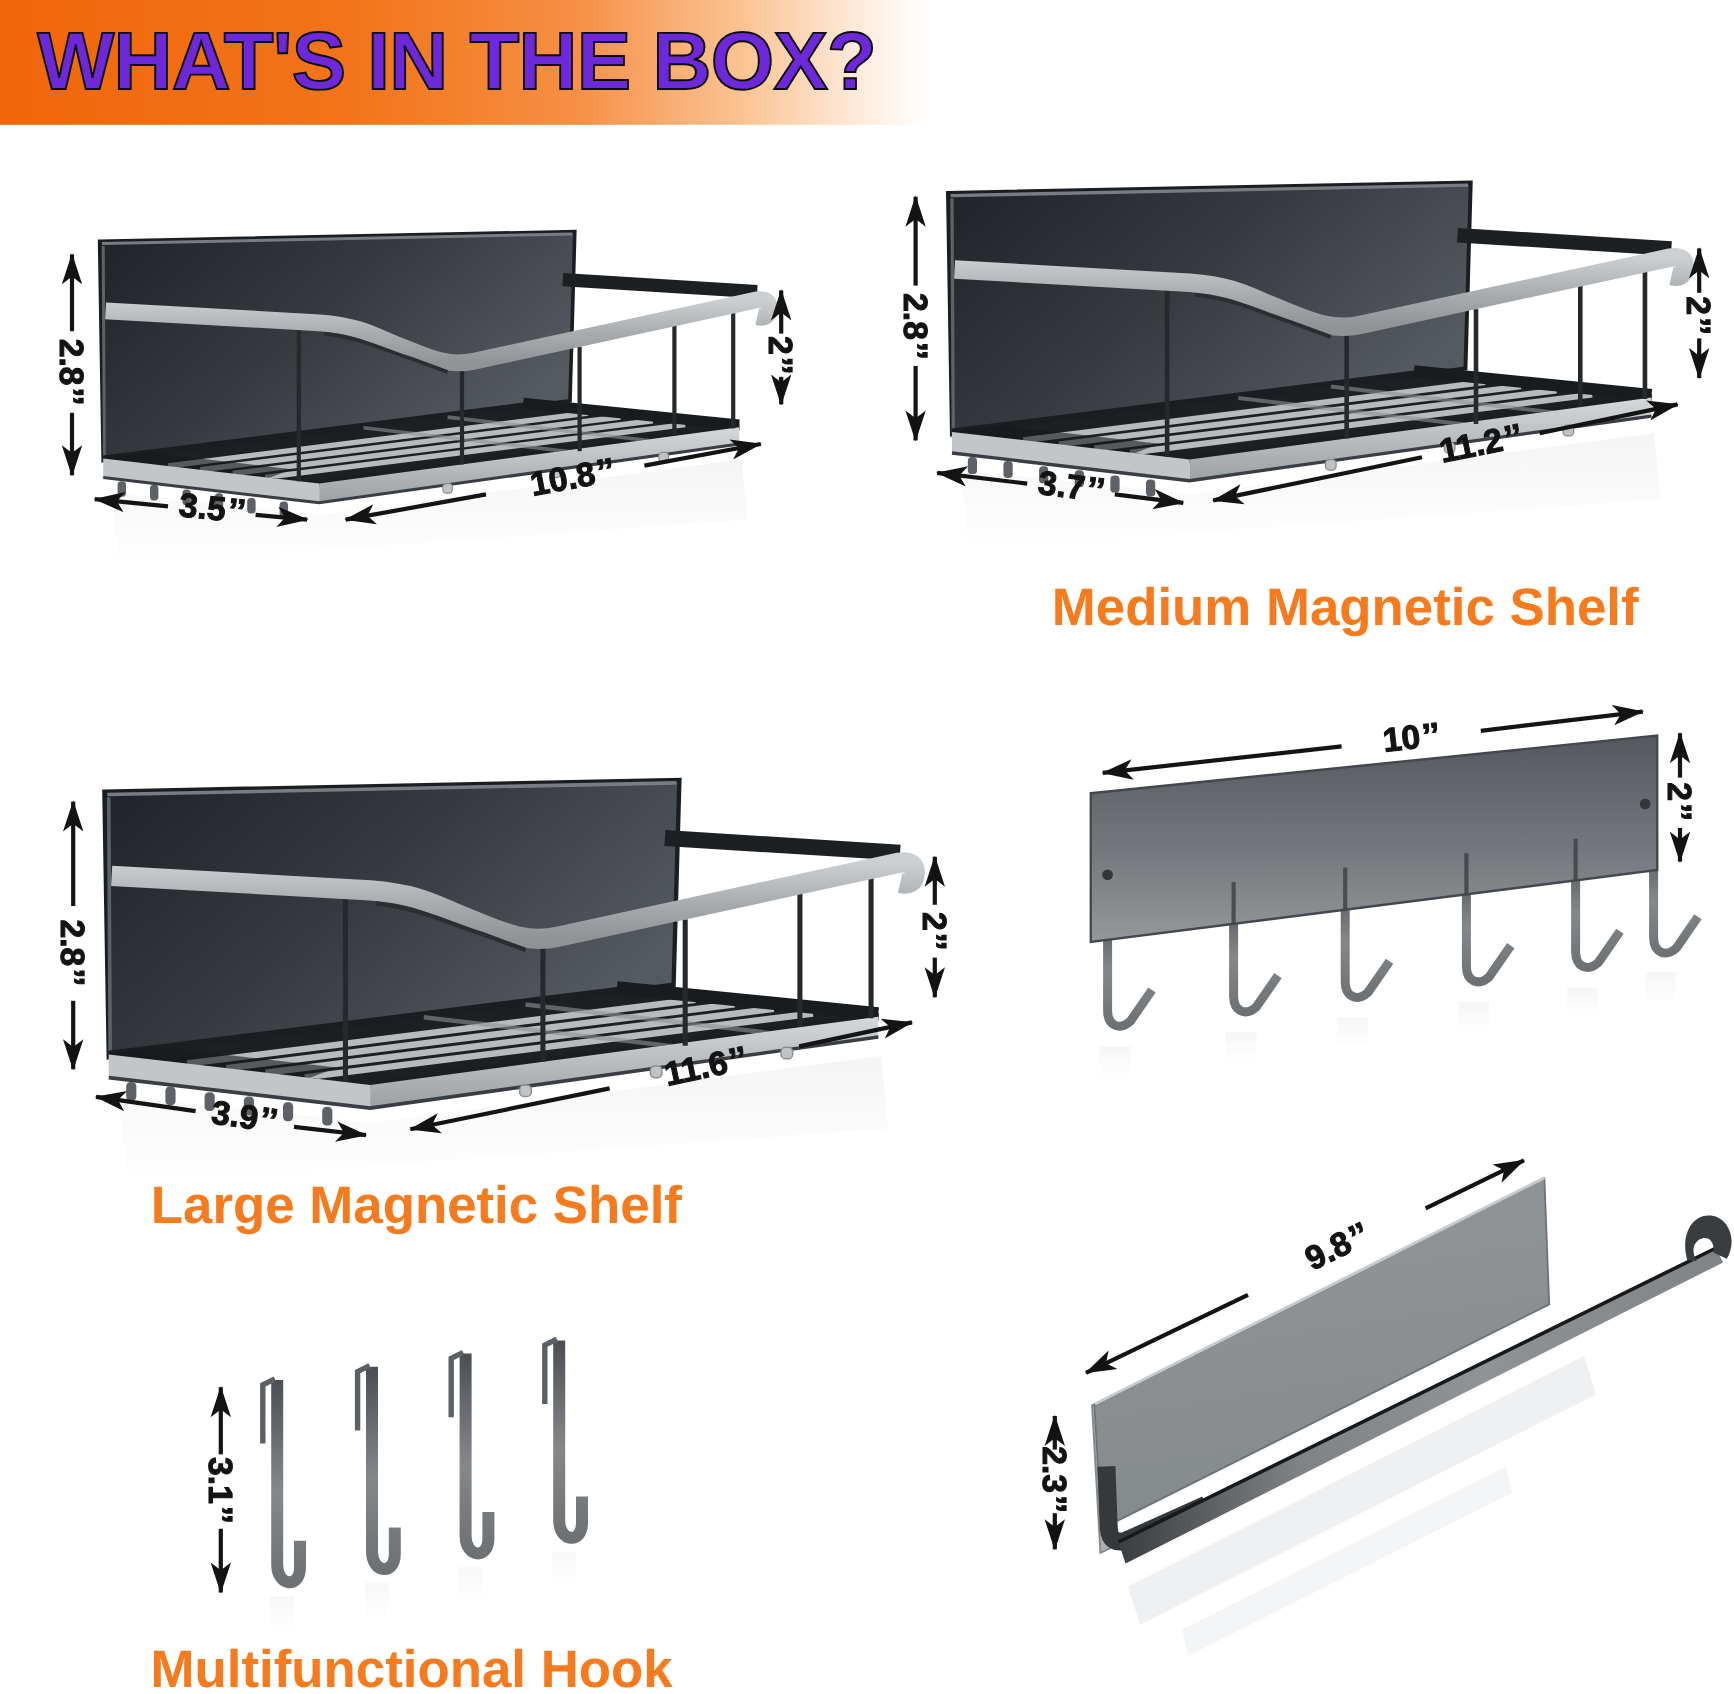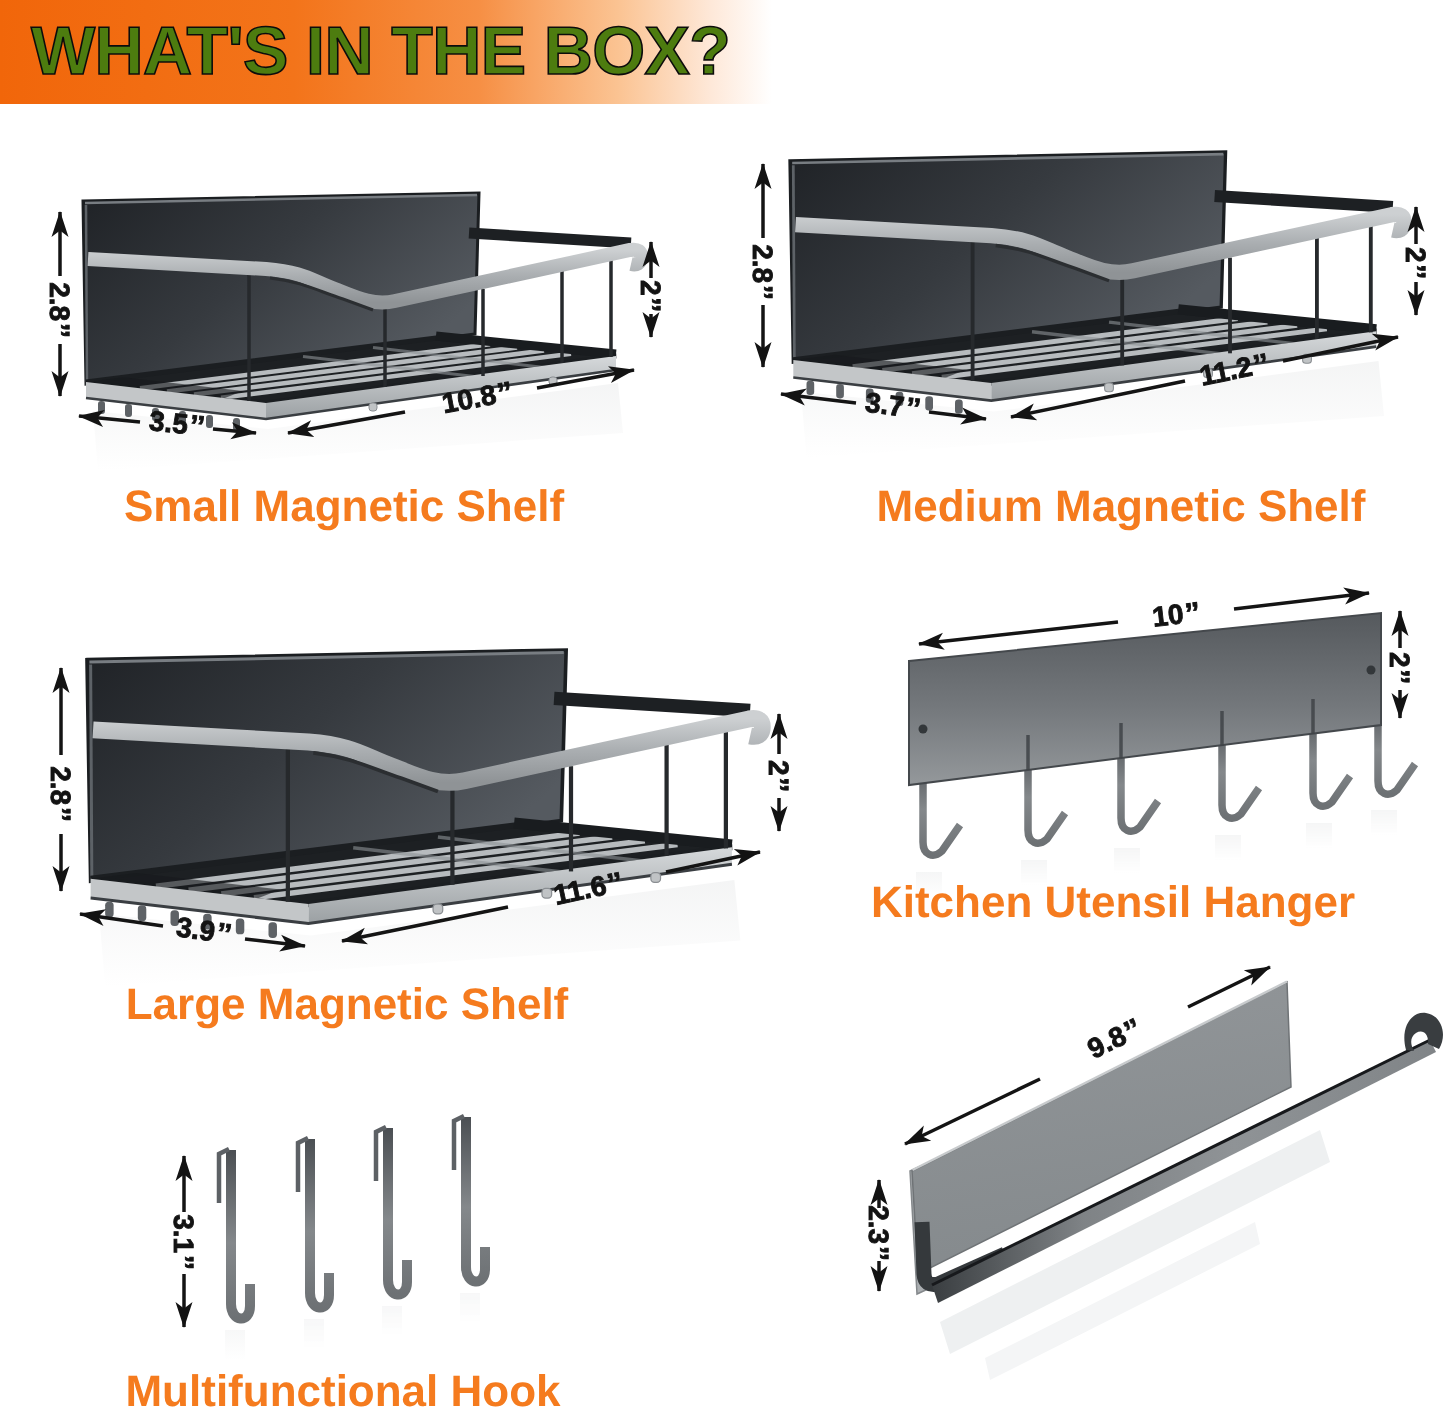--- a/index.html
+++ b/index.html
@@ -1,20 +1,20 @@
 <!DOCTYPE html>
 <html><head>
 <meta charset="utf-8">
 <style>
 html,body{margin:0;padding:0;background:#fff;overflow:hidden}
 *{-webkit-font-smoothing:antialiased;text-rendering:geometricPrecision}
 #page{position:relative;width:1445px;height:1412px;background:#ffffff;overflow:hidden;font-family:"Liberation Sans",sans-serif}
 #band{position:absolute;left:0;top:0;width:772px;height:104px;
 background:linear-gradient(90deg,#f1660a 0%,#f3741a 38%,#f68f44 62%,#fbc392 80%,#fee8d8 92%,#ffffff 100%)}
-#title{position:absolute;left:31px;top:11px;font-size:68px;line-height:80px;font-weight:bold;color:#4d7c0f;letter-spacing:-0.6px;white-space:nowrap;-webkit-text-stroke:1.6px #0c0c0c}
+#title{position:absolute;left:31px;top:11px;font-size:68px;line-height:80px;font-weight:bold;color:#6d28d9;letter-spacing:-0.6px;white-space:nowrap;-webkit-text-stroke:1.6px #0c0c0c}
 .lbl{position:absolute;color:#f57b1e;font-weight:bold;font-size:44px;line-height:50px;white-space:nowrap;transform:translateX(-50%)}
 svg{position:absolute;left:0;top:0}
 </style>
 </head>
 <body>
 <div id="page">
 <div id="band"></div>
 <div id="title">WHAT'S IN THE BOX?</div>
 <svg id="art" width="1445" height="1412" viewBox="0 0 1445 1412">
 <defs>
@@ -231,18 +231,16 @@
   <path d="M464,1116 L454,1121 L454,1170"></path>
  </g>
  <g fill="url(#reflG)" opacity="0.25" stroke="none">
   <rect x="225" y="1330" width="20" height="30"></rect>
   <rect x="304" y="1319" width="20" height="30"></rect>
   <rect x="382" y="1306" width="20" height="30"></rect>
   <rect x="460" y="1293" width="20" height="30"></rect>
  </g>
 </g>
 </svg>
-<div class="lbl" style="left:344px;top:482px">Small Magnetic Shelf</div>
 <div class="lbl" style="left:347px;top:980px">Large Magnetic Shelf</div>
 <div class="lbl" style="left:1121px;top:482px">Medium Magnetic Shelf</div>
-<div class="lbl" style="left:1113px;top:878px">Kitchen Utensil Hanger</div>
 <div class="lbl" style="left:343px;top:1367px">Multifunctional Hook</div>
 </div>
 
 </body></html>

